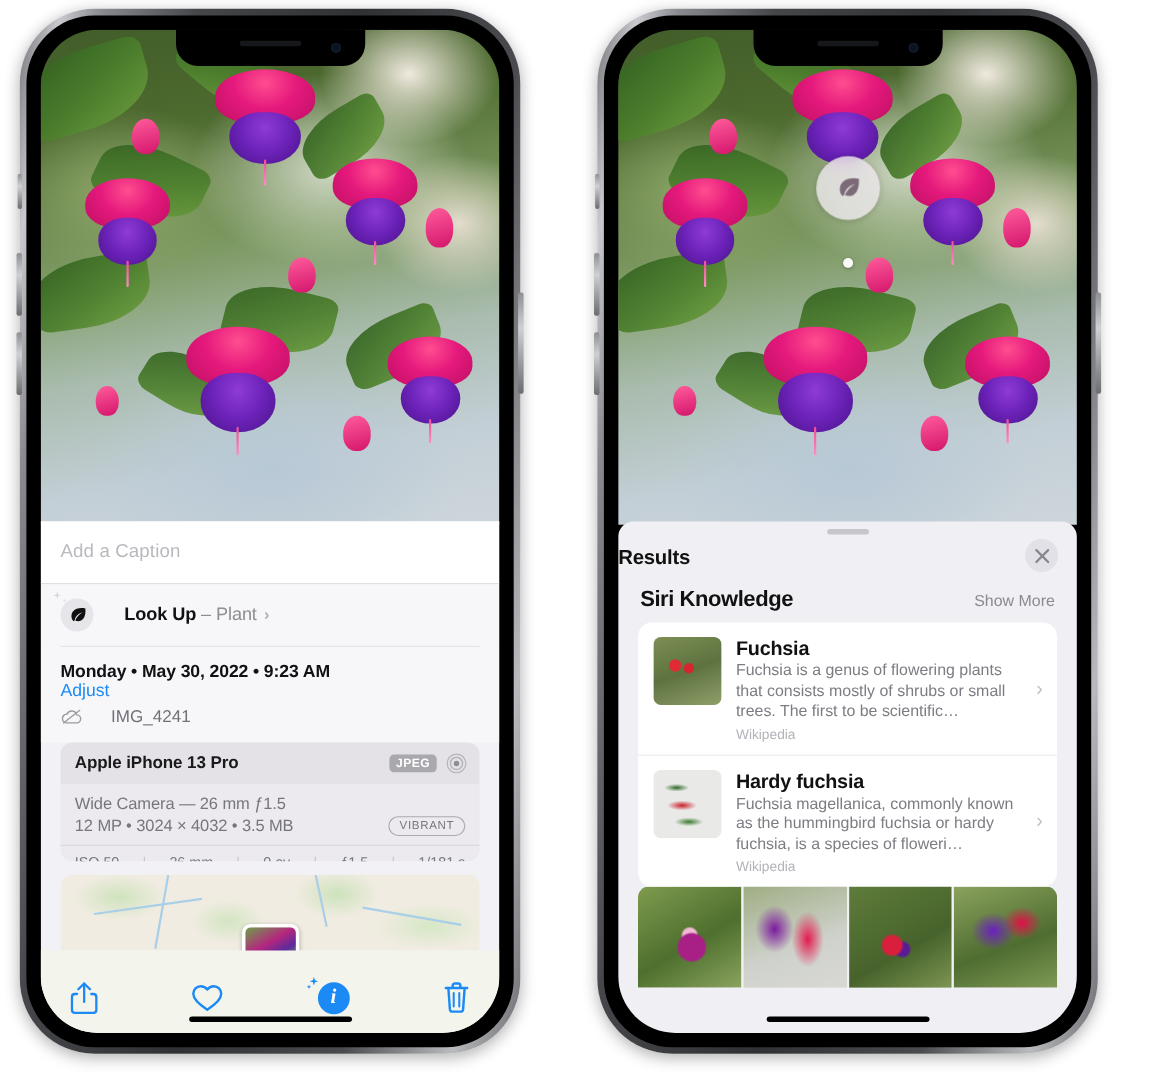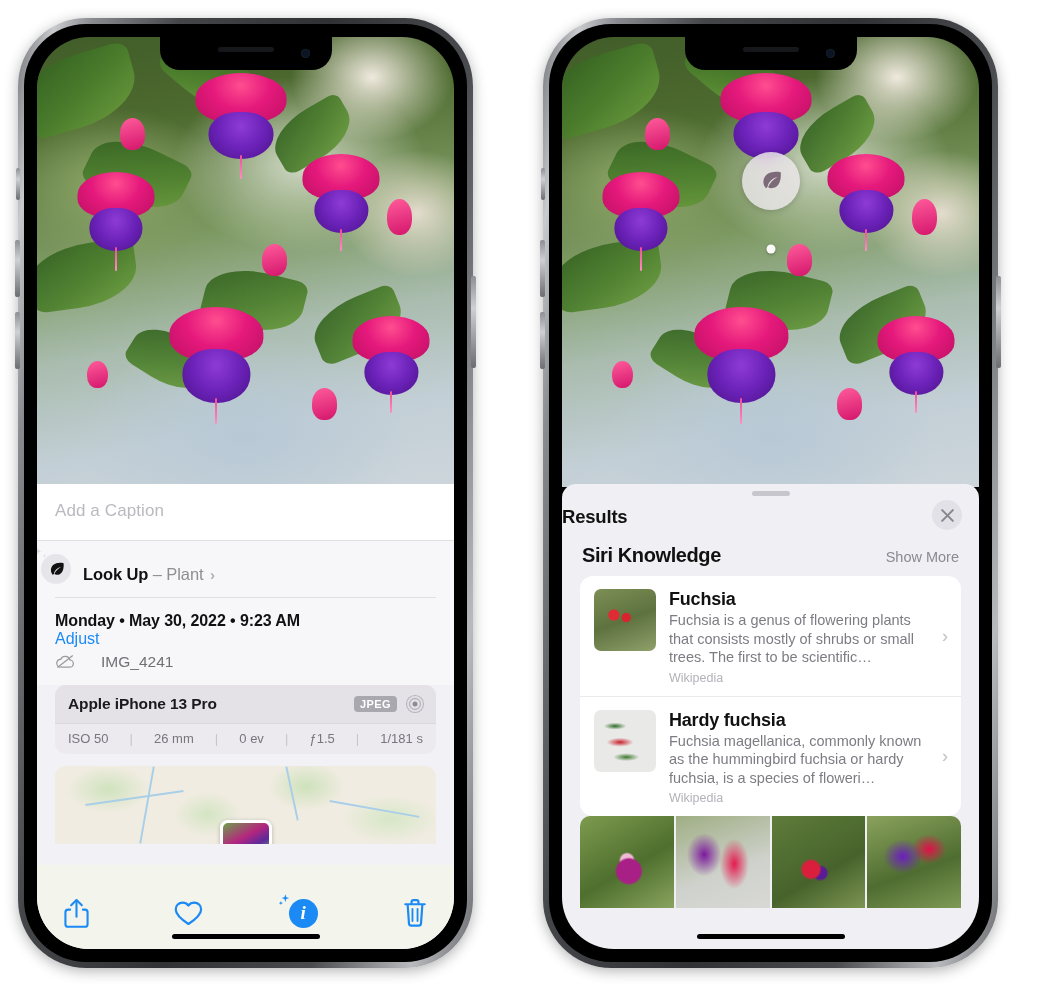--- a/index.html
+++ b/index.html
@@ -9,21 +9,21 @@
     font-family: "Liberation Sans", sans-serif;
     overflow: hidden;
     position: relative;
   }
   .stage { position: absolute; inset: 0; }
 
   
   .phone {
     position: absolute;
     width: 455px; height: 950px;
-    top: 18px;
+    top: 8px;
     border-radius: 68px;
     background: linear-gradient(100deg,#6e6f73 0%,#c9cace 6%,#8a8b90 12%,#45464a 26%,#303135 50%,#4a4b4f 74%,#b9babe 90%,#6d6e72 100%);
     padding: 11px;
     box-shadow: 0 3px 14px rgba(0,0,0,.30);
   }
   .phone.left { left: 18px; }
   .phone.right { left: 543px; }
   .bezel {
     position: absolute; inset: 6px;
     border-radius: 62px;
@@ -137,22 +137,22 @@
   }
   .caption-row {
     background: #ffffff;
     padding: 17px 18px 19px;
     font-size: 17px; color: #b9b9bf;
     letter-spacing: .1px;
   }
   .lookup-row {
     background: #f7f6f9;
     border-top: .5px solid #e0dfe4;
-    padding: 13px 4px 13px;
-    display: flex; align-items: flex-end; gap: 12px;
+    padding: 13px 18px 13px;
+    display: flex; align-items: center; gap: 28px;
     position: relative;
   }
   .leaf-circle {
     width: 30px; height: 30px; border-radius: 50%;
     background: #e6e5ea;
     display: flex; align-items: center; justify-content: center;
     position: relative;
   }
   .sparkles { position: absolute; left: -8px; top: -7px; color: #d7d6db; }
   .lookup-text { font-size: 16.5px; font-weight: 700; color: #111; letter-spacing: -.1px; }
@@ -443,20 +443,27 @@
               <div class="cam-title">Apple iPhone 13 Pro</div>
               <div class="cam-head-right">
                 <div class="fmt-badge">JPEG</div>
                 <svg width="20" height="20" viewBox="0 0 24 24">
                   <circle cx="12" cy="12" r="10.2" fill="none" stroke="#b5b4ba" stroke-width="1.3"></circle>
                   <circle cx="12" cy="12" r="6.6" fill="none" stroke="#b5b4ba" stroke-width="1.6"></circle>
                   <circle cx="12" cy="12" r="3" fill="#8e8d94"></circle>
                 </svg>
               </div>
             </div>
+            <div class="cam-body">
+              <div class="lens-line">Wide Camera — 26 mm ƒ1.5</div>
+              <div class="res-line">
+                <div class="res-text">12 MP • 3024 × 4032 • 3.5 MB</div>
+                <div class="vibrant">VIBRANT</div>
+              </div>
+            </div>
             <div class="exif-row">
               <span>ISO 50</span>
               <span class="exif-sep">|</span>
               <span>26 mm</span>
               <span class="exif-sep">|</span>
               <span>0 ev</span>
               <span class="exif-sep">|</span>
               <span>ƒ1.5</span>
               <span class="exif-sep">|</span>
               <span>1/181 s</span>

